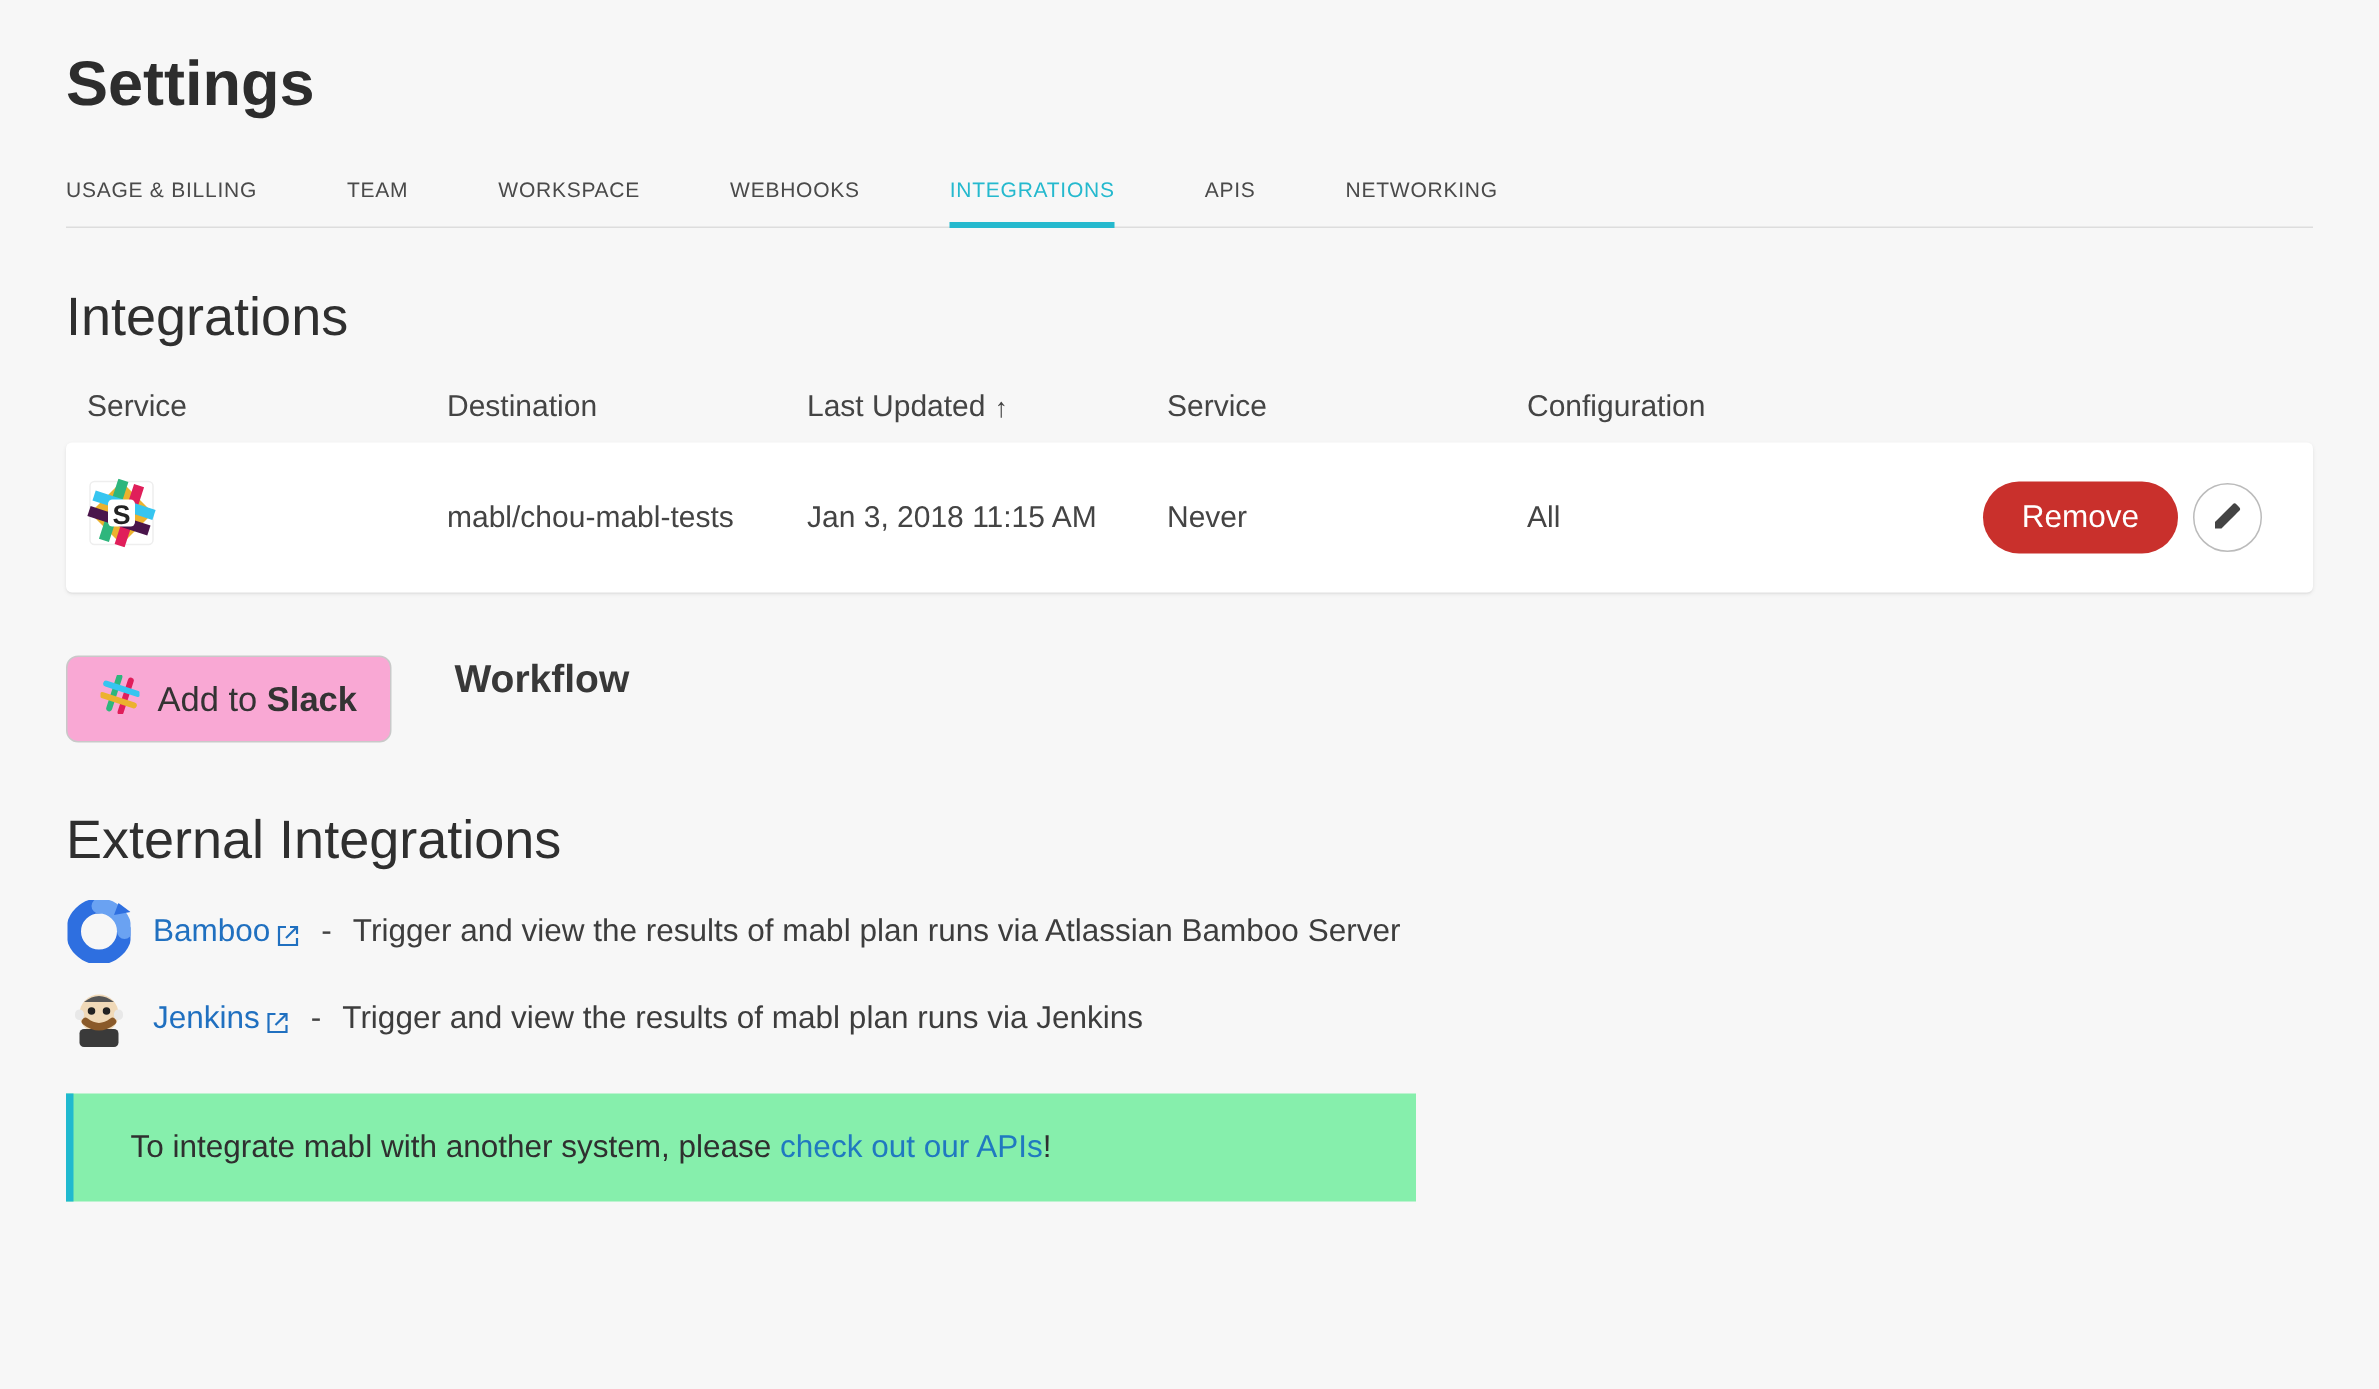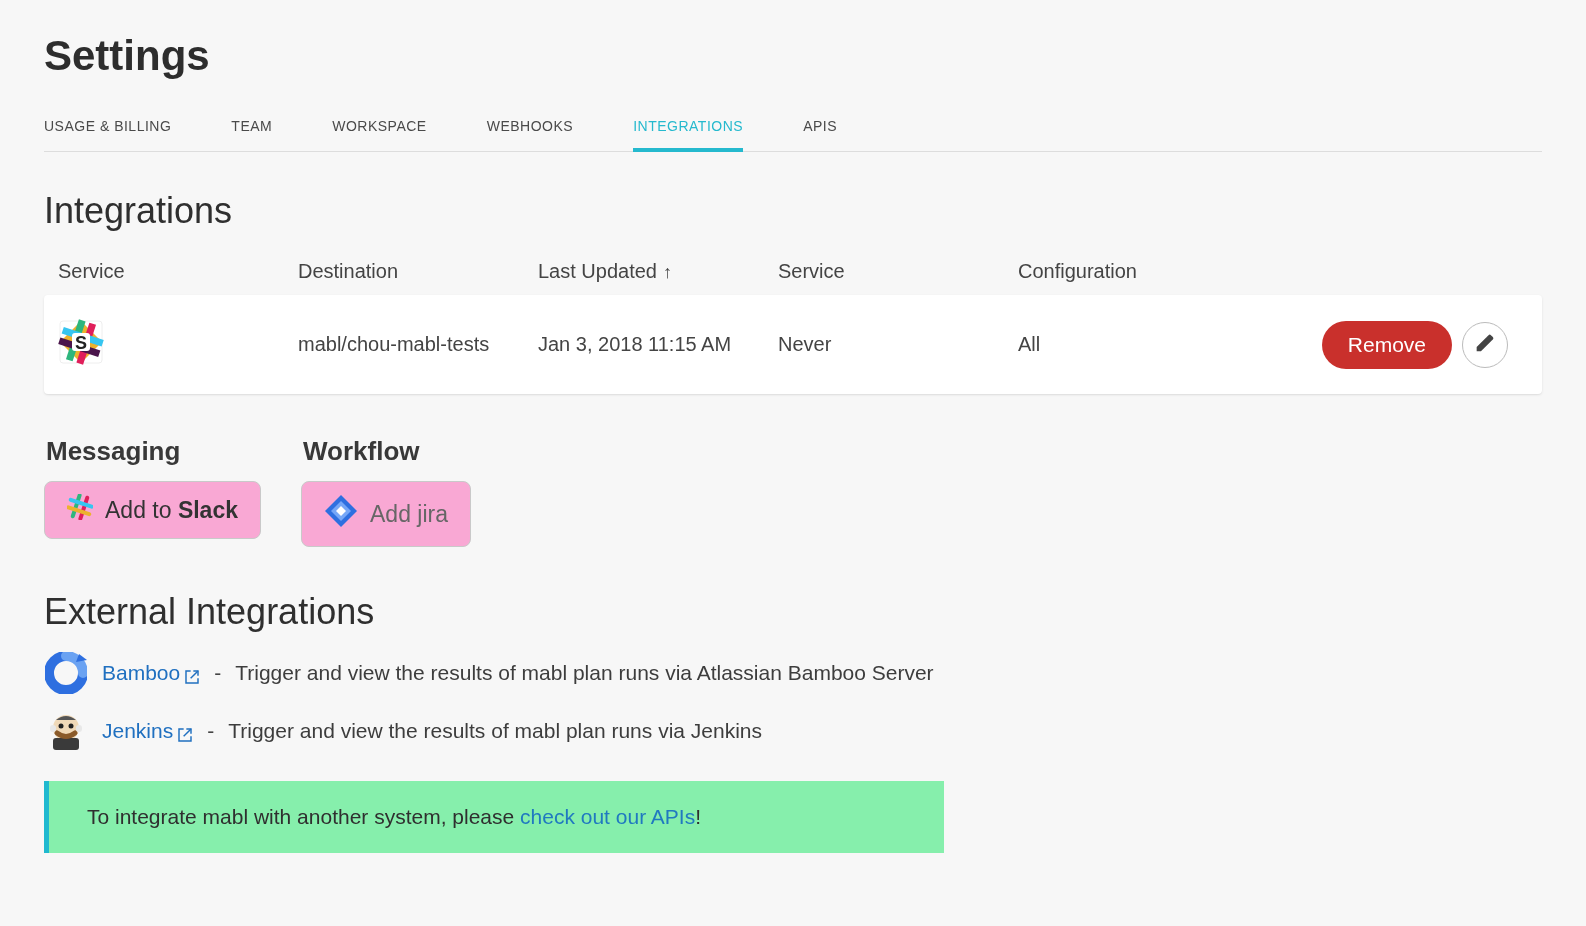--- a/index.html
+++ b/index.html
@@ -163,20 +163,21 @@
 
   <h1 class="title">Settings</h1>
 
   <div class="tabs" id="tabs">
       <div class="tab">USAGE &amp; BILLING</div>
       <div class="tab">TEAM</div>
       <div class="tab">WORKSPACE</div>
       <div class="tab">WEBHOOKS</div>
       <div class="tab active">INTEGRATIONS</div>
       <div class="tab">APIS</div>
+      <div class="tab">NETWORKING</div>
     </div>
 
   <h2 class="section">Integrations</h2>
 
   <div class="thead">
     <div class="th">
         <span>Service</span>
       </div>
     <div class="th">
         <span>Destination</span>
@@ -222,47 +223,36 @@
               <path d="M3 17.25V21h3.75L17.81 9.94l-3.75-3.75L3 17.25zM20.71 7.04a1 1 0 0 0 0-1.41l-2.34-2.34a1 1 0 0 0-1.41 0l-1.83 1.83 3.75 3.75 1.83-1.83z" fill="#444"></path>
             </svg>
           </span>
         </button>
       </div>
     </div>
   </div>
 
   <div class="subsections">
     <div class="sub">
-      <h3>Messaging</h3>
       <button class="chip-btn">
         <span>
           <svg width="26" height="26" viewBox="0 0 26 26">
             <rect x="7" y="0" width="4" height="26" rx="2" transform="rotate(18 13 13)" fill="#2eb67d"></rect>
             <rect x="15" y="0" width="4" height="26" rx="2" transform="rotate(18 13 13)" fill="#e01e5a"></rect>
             <rect x="0" y="7" width="26" height="4" rx="2" transform="rotate(18 13 13)" fill="#36c5f0"></rect>
             <rect x="0" y="15" width="26" height="4" rx="2" transform="rotate(18 13 13)" fill="#ecb22e"></rect>
           </svg>
         </span>
         <span>
           <span>Add to </span><span class="strong">Slack</span>
         </span>
       </button>
     </div>
     <div class="sub">
       <h3>Workflow</h3>
-      <button class="chip-btn jira">
-        <span>
-          <svg width="34" height="34" viewBox="0 0 34 34">
-            <polygon points="17,1 33,17 17,33 1,17" fill="#2e6fe0"></polygon>
-            <polygon points="17,7 27,17 17,27 7,17" fill="#76a7f7"></polygon>
-            <polygon points="17,12 22,17 17,22 12,17" fill="#fff"></polygon>
-          </svg>
-        </span>
-        <span>Add jira</span>
-      </button>
     </div>
   </div>
 
   <h2 class="ext-title">External Integrations</h2>
 
   <div class="ext-item">
     <span class="ext-logo">
       <svg width="42" height="42" viewBox="0 0 42 42">
         <path d="M21 4 A17 17 0 1 0 38 21" fill="none" stroke="#2e6fe0" stroke-width="10" stroke-linecap="round"></path>
         <path d="M21 4 A17 17 0 0 1 38 21" fill="none" stroke="#6aa2f2" stroke-width="10" stroke-linecap="round"></path>

